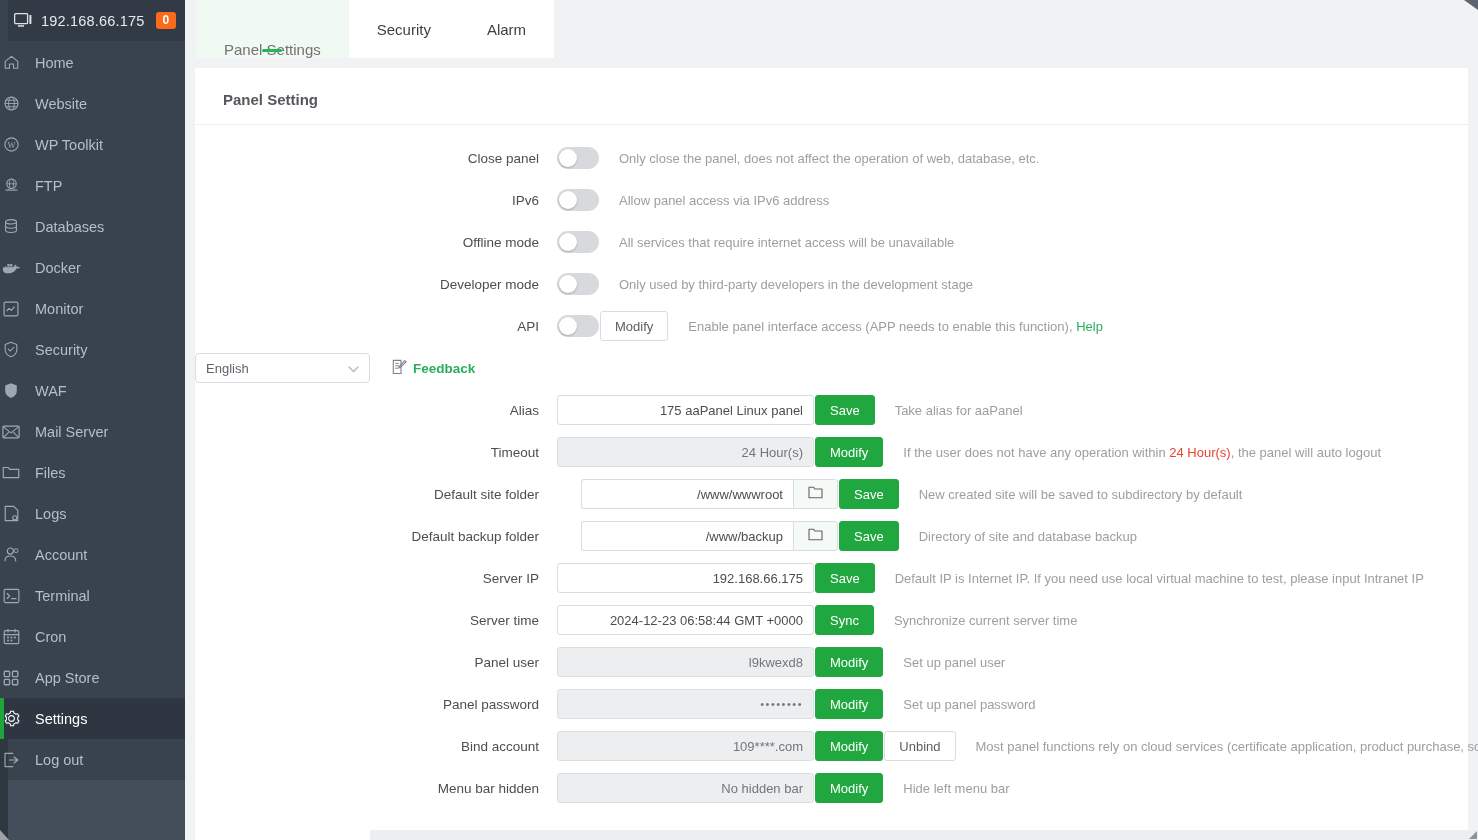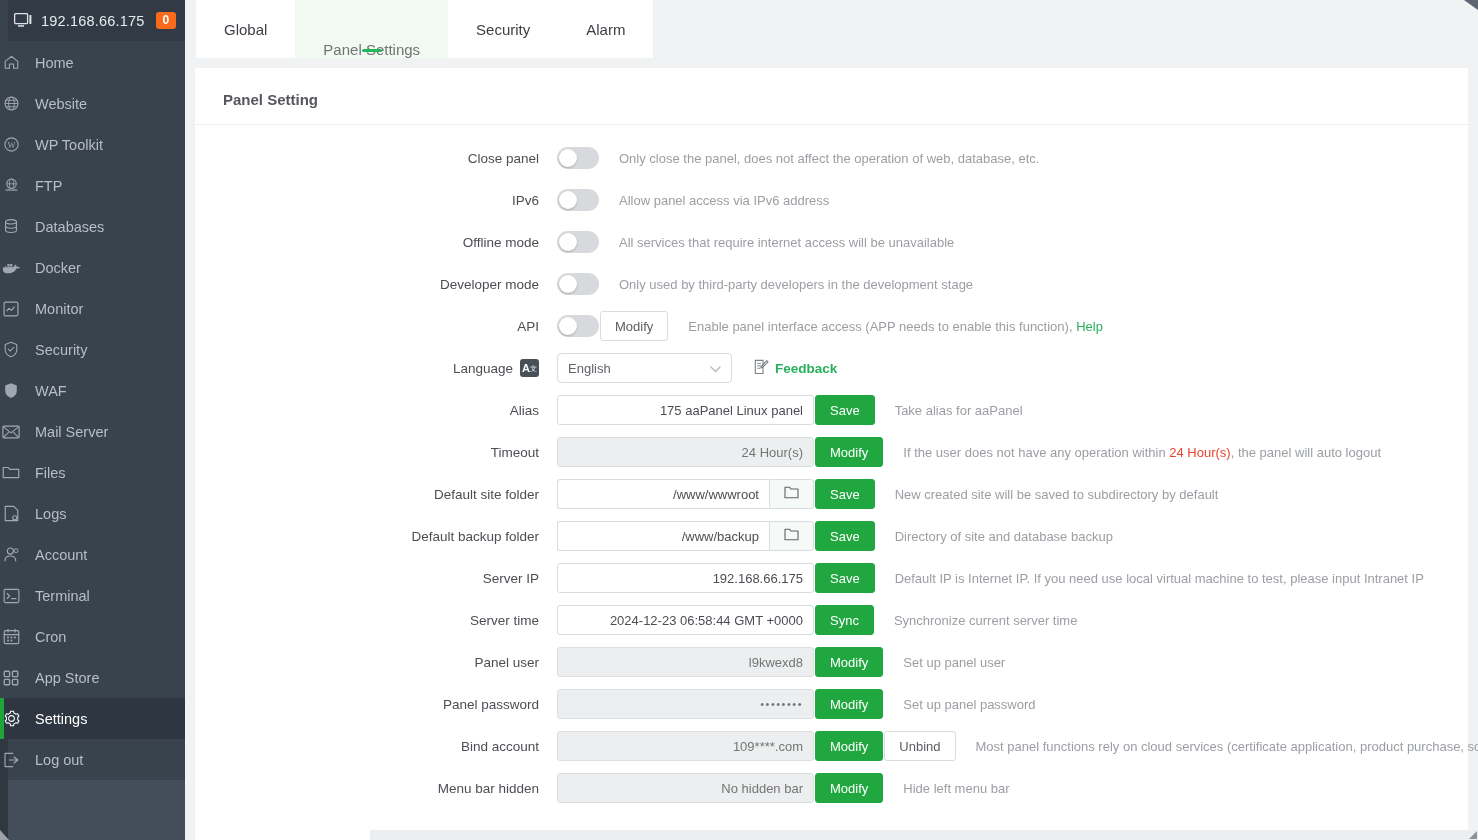--- a/index.html
+++ b/index.html
@@ -177,21 +177,21 @@
     font-family: "Liberation Sans", sans-serif;
     outline: none;
     text-align: right;
   }
   .inp.disabled {
     background: #eceeef;
     color: #aaadb2;
     border-color: #dcdfe2;
   }
   .inp.pw { letter-spacing: 1.5px; font-size: 11px; }
-  .inp.with-btn { width: 212px; border-right: none; border-radius: 3px 0 0 3px; }
+  .inp.with-btn { width: 212px; border-right: none; border-radius: 3px 0 0 3px; margin-left: 24px; }
   .folder-btn {
     width: 45px; height: 30px;
     border: 1px solid #d9dce0;
     border-radius: 0 3px 3px 0;
     background: #f6faf7;
     display: flex; align-items: center; justify-content: center;
     cursor: pointer;
   }
 
   
@@ -491,23 +491,20 @@
       </div>
     </nav>
 
     <div class="sb-rest"></div>
     <div class="sb-bottom-notch"></div>
   </aside>
 
   <main class="main">
 
     <div class="tabbar">
-      <div class="tab plain">
-        <span>Global</span>
-      </div>
       <div class="tab active">
         <span>Panel Settings</span>
       </div>
       <div class="tab plain">
         <span>Security</span>
       </div>
       <div class="tab plain">
         <span>Alarm</span>
       </div>
     </div>
@@ -566,24 +563,20 @@
               </div>
             <div class="btn ghost">Modify</div>
             <div class="hint">
               <span>Enable panel interface access (APP needs to enable this function),</span>
               <span class="link-green">Help</span>
             </div>
           </div>
         </div>
 
         <div class="row">
-          <div class="lbl">
-            <span>Language</span>
-            <span class="translate-badge">A<sup>文</sup></span>
-          </div>
           <div class="ctrl">
             <div class="sel">
               <span>English</span>
               <span>
                 <svg width="11" height="7" viewBox="0 0 11 7">
                     <path d="M1 1l4.5 4.5L10 1" fill="none" stroke="#b2b6bc" stroke-width="1.3" stroke-linecap="round"></path>
                   </svg>
               </span>
             </div>
             <div class="feedback">

